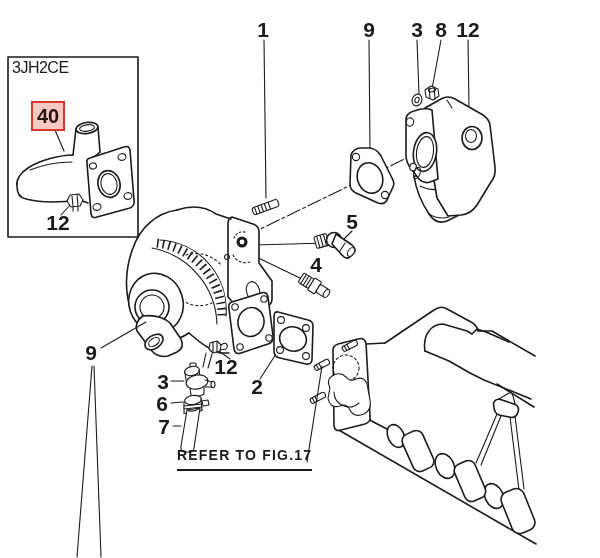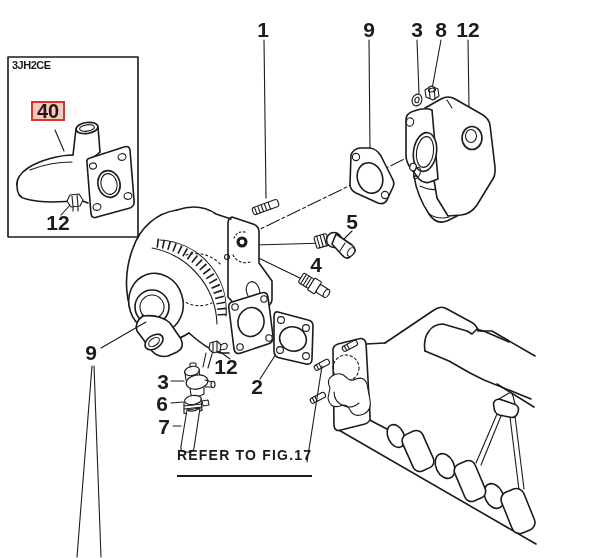--- a/index.html
+++ b/index.html
@@ -10,24 +10,24 @@
   .canvas{position:relative;width:600px;height:558px;background:var(--paper);
           font-family:"Liberation Sans", sans-serif;color:var(--ink);overflow:hidden;}
   svg{position:absolute;left:0;top:0;color:var(--ink);}
   .ln{fill:none;stroke:currentColor;stroke-width:1.6;stroke-linecap:round;stroke-linejoin:round;}
   .ln2{fill:none;stroke:currentColor;stroke-width:1.1;stroke-linecap:round;stroke-linejoin:round;}
   .wh{fill:var(--paper);stroke:currentColor;stroke-width:1.6;stroke-linecap:round;stroke-linejoin:round;}
   .wh2{fill:var(--paper);stroke:currentColor;stroke-width:1.1;stroke-linecap:round;stroke-linejoin:round;}
   .dk{fill:currentColor;stroke:none;}
   .label{position:absolute;transform:translate(-50%,-50%);font-weight:bold;font-size:21px;
          line-height:1;white-space:nowrap;color:var(--ink);}
-  .model{position:absolute;font-weight:bold;font-size:11px;letter-spacing:-0.5px;color:var(--ink);}
+  .model{position:absolute;font-weight:normal;font-size:16px;letter-spacing:-0.5px;color:var(--ink);}
   .note{position:absolute;font-weight:bold;font-size:14px;letter-spacing:1.2px;
-        border-bottom:2px solid currentColor;padding-bottom:12px;color:var(--ink);}
-  .hl{position:absolute;left:31px;top:101px;width:34px;height:20px;
+        border-bottom:2px solid currentColor;padding-bottom:6px;color:var(--ink);}
+  .hl{position:absolute;left:31px;top:101px;width:34px;height:30px;
       border:2.5px solid var(--highlight-border);background:var(--highlight-fill);
       display:flex;align-items:center;justify-content:center;
       font-weight:bold;font-size:20px;color:#2a1410;cursor:pointer;box-sizing:border-box;}
 </style>
 </head>
 <body>
 
 <div class="canvas">
 
   <svg width="600" height="558" viewBox="0 0 600 558">

